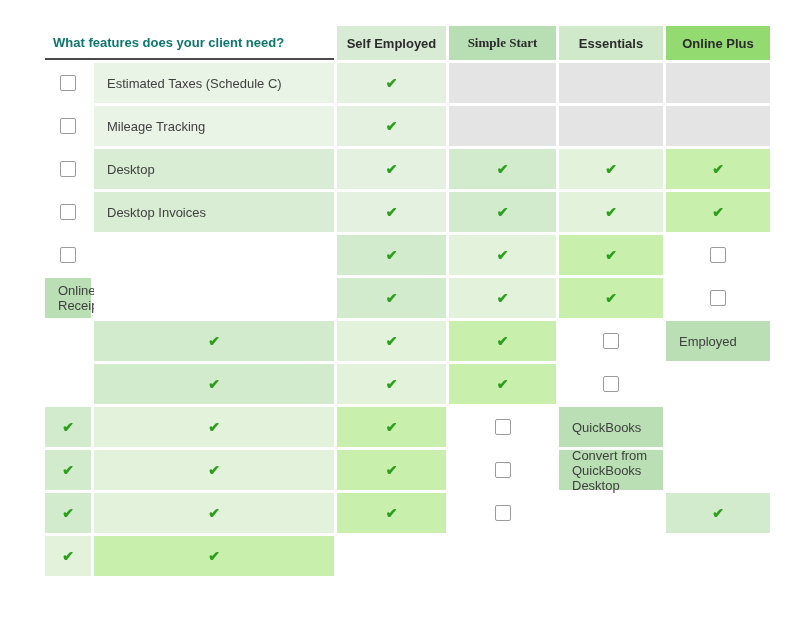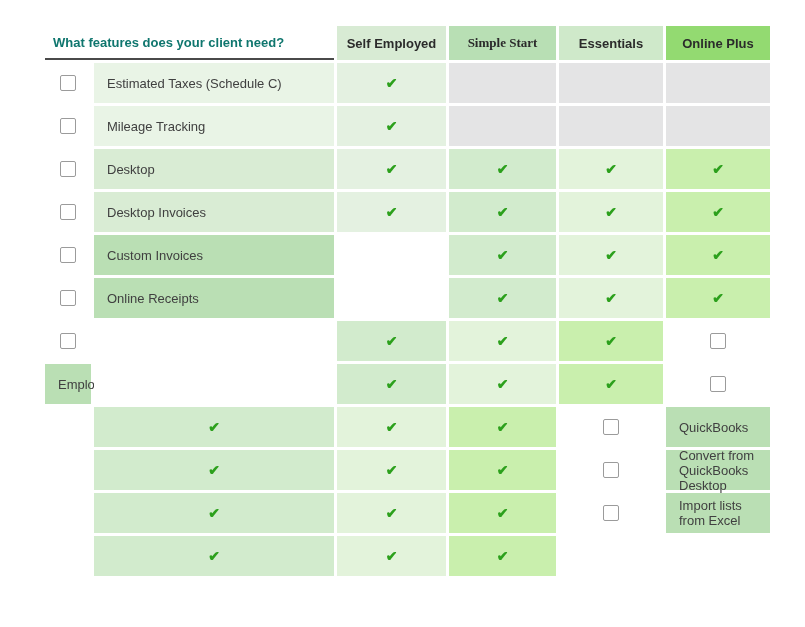--- a/index.html
+++ b/index.html
@@ -147,21 +147,20 @@
       </div>
       <div class="cell avail-cell col-2 state-check">
         <span class="check">✔</span>
       </div>
       <div class="cell avail-cell col-3 state-check">
         <span class="check">✔</span>
       </div>
       <div class="cell checkbox-cell">
         <span class="checkbox"></span>
       </div>
-      <div class="cell label-cell label-tint-3">Custom Invoices</div>
       <div class="cell avail-cell col-0 state-blank"></div>
       <div class="cell avail-cell col-1 state-check">
         <span class="check">✔</span>
       </div>
       <div class="cell avail-cell col-2 state-check">
         <span class="check">✔</span>
       </div>
       <div class="cell avail-cell col-3 state-check">
         <span class="check">✔</span>
       </div>
@@ -243,21 +242,20 @@
       </div>
       <div class="cell avail-cell col-2 state-check">
         <span class="check">✔</span>
       </div>
       <div class="cell avail-cell col-3 state-check">
         <span class="check">✔</span>
       </div>
       <div class="cell checkbox-cell">
         <span class="checkbox"></span>
       </div>
-      <div class="cell label-cell label-tint-3">Import lists from Excel</div>
       <div class="cell avail-cell col-0 state-blank"></div>
       <div class="cell avail-cell col-1 state-check">
         <span class="check">✔</span>
       </div>
       <div class="cell avail-cell col-2 state-check">
         <span class="check">✔</span>
       </div>
       <div class="cell avail-cell col-3 state-check">
         <span class="check">✔</span>
       </div>

